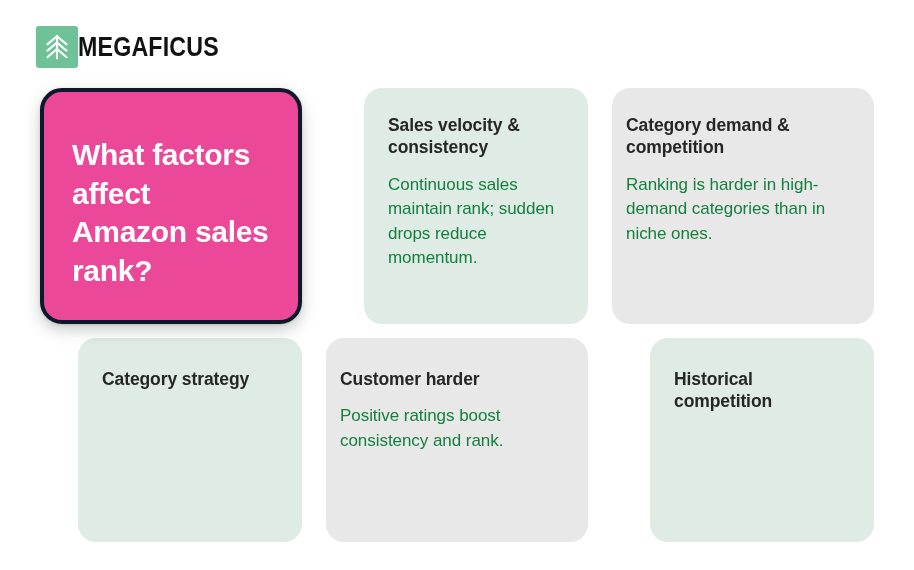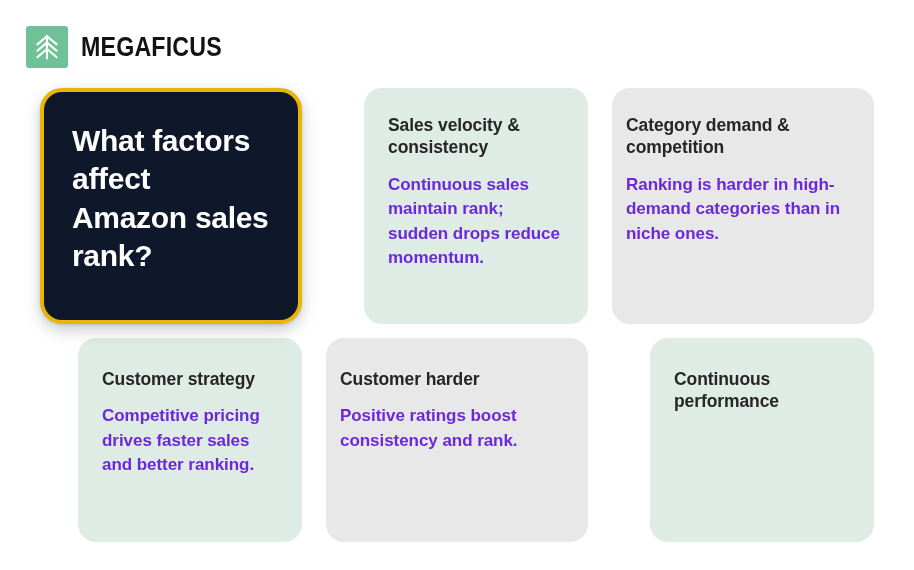--- a/index.html
+++ b/index.html
@@ -13,25 +13,24 @@
     background: #ffffff;
     font-family: "Liberation Sans", sans-serif;
     overflow: hidden;
     position: relative;
     -webkit-font-smoothing: antialiased;
   }
 
   
   .header {
     position: absolute;
-    left: 26px;
+    left: 36px;
     top: 25px;
     display: flex;
     align-items: center;
-    gap: 13px;
     height: 44px;
   }
   .logo-mark {
     width: 42px;
     height: 42px;
     border-radius: 3px;
     background: #6fc298;
     display: flex;
     align-items: center;
     justify-content: center;
@@ -70,28 +69,28 @@
     box-sizing: border-box;
     overflow: hidden;
     position: relative;
   }
   .card.mint  { background: #dfebe5; margin-left: 38px; }
   .card.gray  { background: #e8e8e8; padding-left: 14px; }
 
   
   .card.feature {
     grid-row: 1 / span 1;
-    background: #0f172a;
-    border: 4px solid #eab308;
+    background: #ec4899;
+    border: 4px solid #0f172a;
     border-radius: 22px;
     box-shadow: 0 6px 16px rgba(60, 80, 72, 0.28),
                 0 1px 3px rgba(60, 80, 72, 0.18);
     padding: 30px 28px;
     display: flex;
-    align-items: flex-start;
+    align-items: flex-end;
     z-index: 2;
   }
 
   .feature-title {
     color: #ffffff;
     font-size: 30px;
     line-height: 1.28;
     font-weight: 700;
     letter-spacing: -0.3px;
     margin: 0;
@@ -102,22 +101,22 @@
     font-size: 17.5px;
     font-weight: 700;
     line-height: 1.28;
     color: #262626;
     letter-spacing: -0.1px;
   }
   .card-body {
     margin: 0;
     font-size: 17px;
     line-height: 1.44;
-    color: #6d28d9;
-    font-weight: 700;
+    color: #15803d;
+    font-weight: 400;
     letter-spacing: -0.05px;
   }
 
   
   .row2 { padding-top: 30px; }
 </style>
 </head>
 <body>
 
 <div class="header">
@@ -149,26 +148,25 @@
     <h2 class="card-title">Sales velocity &amp; consistency</h2>
     <p class="card-body">Continuous sales maintain rank; sudden drops reduce momentum.</p>
   </div>
 
   <div class="card gray">
     <h2 class="card-title">Category demand &amp; competition</h2>
     <p class="card-body">Ranking is harder in high-demand categories than in niche ones.</p>
   </div>
 
   <div class="card mint row2">
-    <h2 class="card-title">Customer strategy</h2>
-    <p class="card-body">Competitive pricing drives faster sales and better ranking.</p>
+    <h2 class="card-title">Category strategy</h2>
   </div>
 
   <div class="card gray row2">
     <h2 class="card-title">Customer harder</h2>
     <p class="card-body">Positive ratings boost consistency and rank.</p>
   </div>
 
   <div class="card mint row2">
-    <h2 class="card-title">Continuous performance</h2>
+    <h2 class="card-title">Historical competition</h2>
   </div>
 
 </div>
 
 </body></html>

